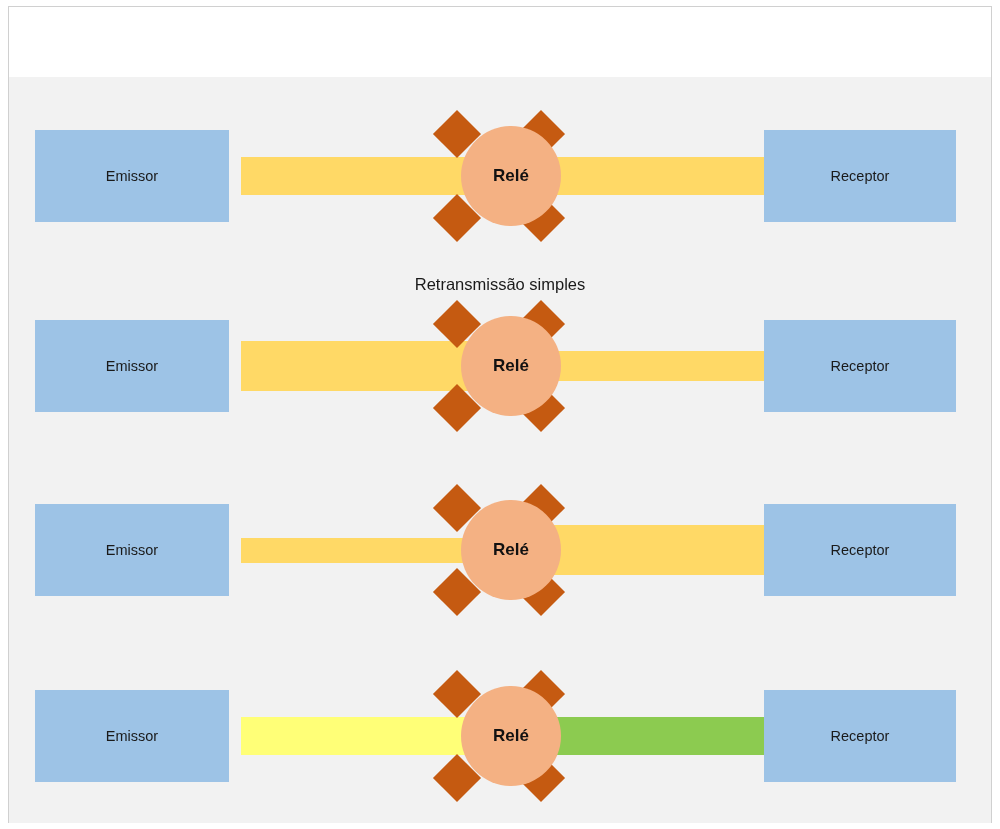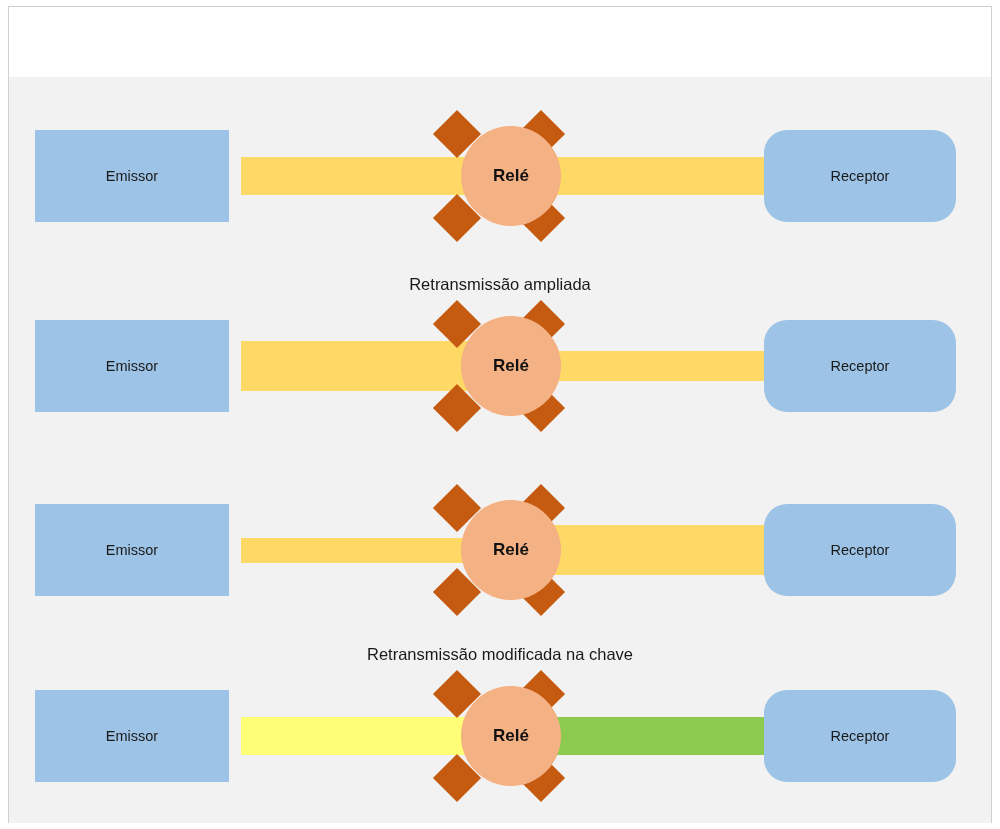--- a/index.html
+++ b/index.html
@@ -78,21 +78,21 @@
     top: 45px;
     height: 92px;
     background: #9dc3e6;
     display: flex;
     align-items: center;
     justify-content: center;
     font-size: 14.5px;
     color: #1a1a1a;
   }
   .node-emitter { left: 26px;  width: 194px; }
-  .node-receiver{ left: 755px; width: 192px; border-radius: 23px; }
+  .node-receiver{ left: 755px; width: 192px; }
 
   .band {
     position: absolute;
     background: #ffd966;
   }
   .band-left  { left: 232px; }
   .band-right { left: 525px; }
 
   
   .band.t50 { top: 66px;  height: 50px; }
@@ -163,21 +163,21 @@
           <div class="relay-circle">
             <span class="relay-label">Relé</span>
           </div>
         </div>
         <div class="node-box node-receiver">
           <span>Receptor</span>
         </div>
       </div>
 
       <div class="row" style="top:198px;">
-        <div class="row-label">Retransmissão ampliada</div>
+        <div class="row-label">Retransmissão simples</div>
         <div class="node-box node-emitter">
           <span>Emissor</span>
         </div>
         <div class="band band-left t50"></div>
         <div class="band band-right t30"></div>
         <div class="relay">
           <div class="relay-spike spike-tl"></div>
           <div class="relay-spike spike-tr"></div>
           <div class="relay-spike spike-bl"></div>
           <div class="relay-spike spike-br"></div>
@@ -204,21 +204,20 @@
           <div class="relay-circle">
             <span class="relay-label">Relé</span>
           </div>
         </div>
         <div class="node-box node-receiver">
           <span>Receptor</span>
         </div>
       </div>
 
       <div class="row" style="top:568px;">
-        <div class="row-label">Retransmissão modificada na chave</div>
         <div class="node-box node-emitter">
           <span>Emissor</span>
         </div>
         <div class="band band-left t37" style="background:#ffff77;"></div>
         <div class="band band-right t37" style="background:#8ccb50;"></div>
         <div class="relay">
           <div class="relay-spike spike-tl"></div>
           <div class="relay-spike spike-tr"></div>
           <div class="relay-spike spike-bl"></div>
           <div class="relay-spike spike-br"></div>

